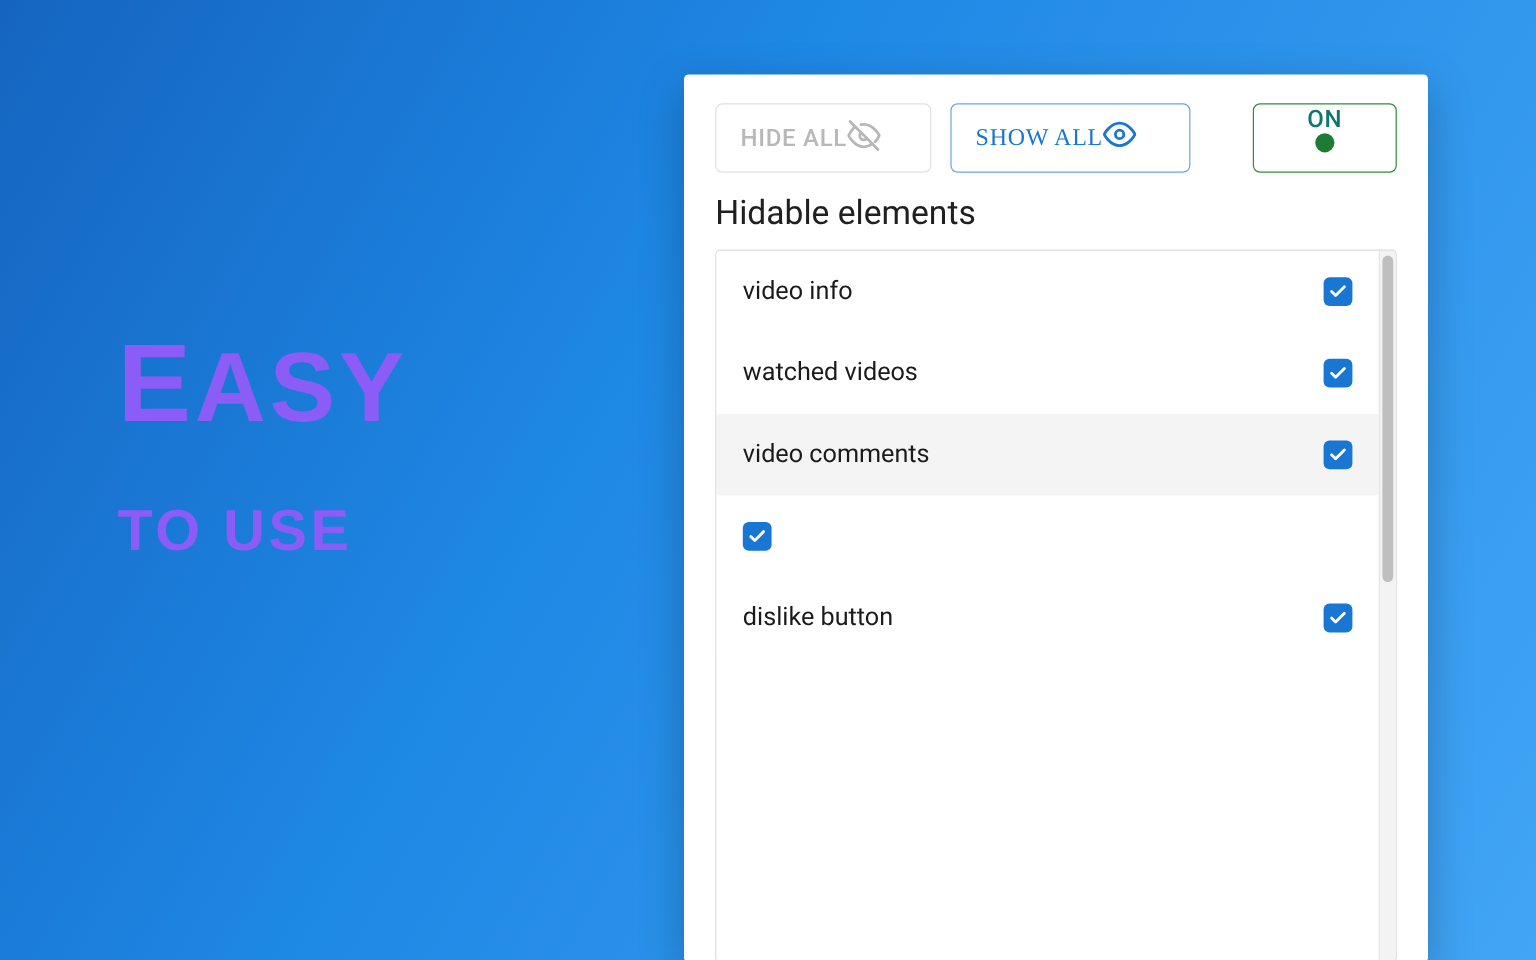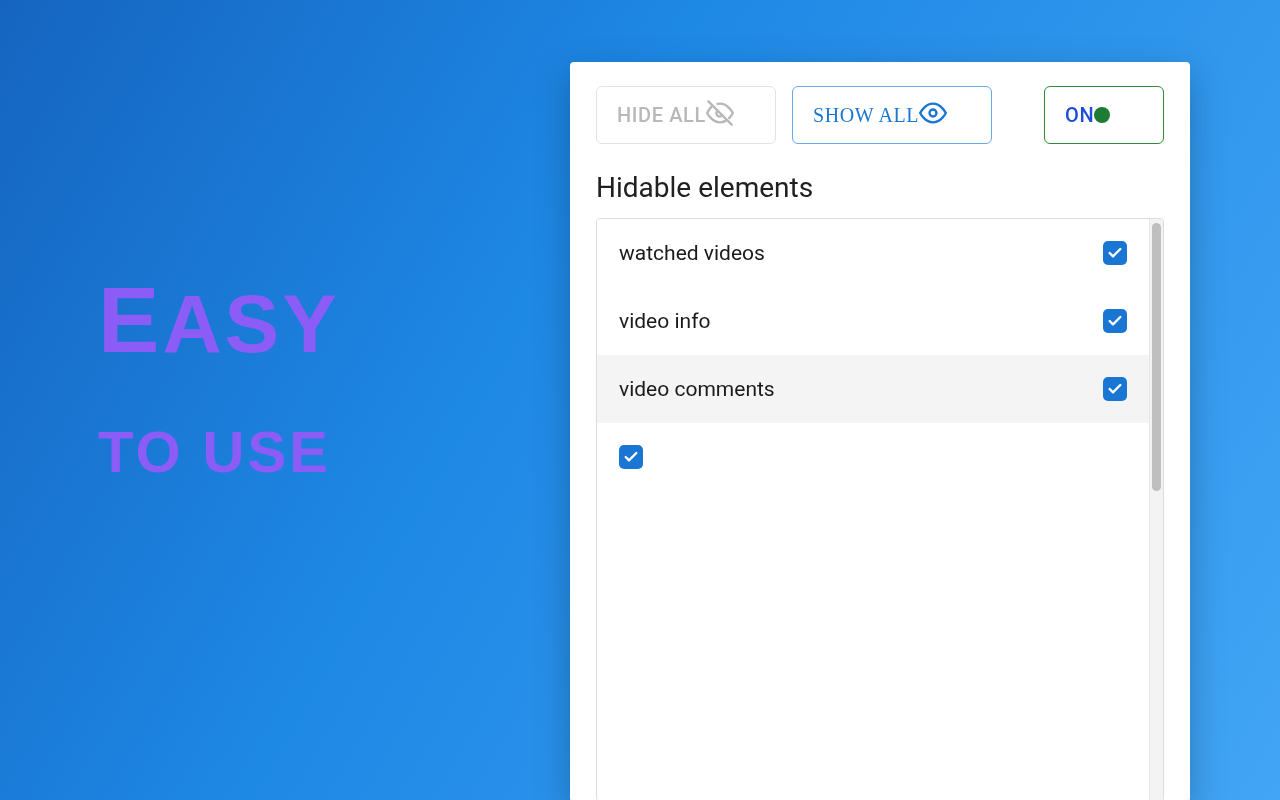--- a/index.html
+++ b/index.html
@@ -17,21 +17,21 @@
     font-family: "Arial Black", Impact, sans-serif;
     font-weight: 900;
     letter-spacing: 2px;
     font-size: 76px;
     line-height: 1.75;
     font-variant: small-caps;
     text-transform: uppercase;
   }
   .headline .line1 { font-size: 82px; letter-spacing: 3px; }
   .headline .line1::first-letter { font-size: 92px; }
-  .headline .line2 { font-size: 58px; letter-spacing: 3px; }
+  .headline .line2 { font-size: 48px; letter-spacing: 3px; }
 
   .panel {
     position: absolute;
     right: 90px;
     top: 62px;
     width: 620px;
     height: 740px;
     background: #ffffff;
     border-radius: 4px;
     box-shadow: 0 12px 36px rgba(0,0,0,0.25);
@@ -66,32 +66,33 @@
     min-width: 180px;
   }
   .btn-show {
     color: #1976d2;
     border-color: #68a8e6;
     flex: 0 0 auto;
     min-width: 200px;
     font-family: Liberation Serif, serif;
   }
   .btn-on {
-    color: #1d4ed8;
+    color: #0f766e;
     border-color: #2e8b3f;
     margin-left: auto;
     min-width: 120px;
+    flex-direction: column;
   }
   .btn-on .dot {
     width: 16px; height: 16px; border-radius: 50%; background: #1e7b34; display: inline-block;
   }
   .icon-svg { display: inline-block; }
 
   .section-title {
-    margin-top: 27px;
+    margin-top: 17px;
     font-size: 28px;
     color: #202020;
     font-weight: 400;
   }
 
   .list-wrap {
     margin-top: 14px;
     border: 1px solid #dcdcdc;
     border-radius: 4px;
     display: flex;
@@ -173,44 +174,52 @@
       <span>ON</span>
       <span class="dot"></span>
     </div>
   </div>
 
   <div class="section-title">Hidable elements</div>
 
   <div class="list-wrap">
     <div class="list" id="elements-list">
         <div class="row">
+          <span>video info</span>
+          <span class="checkbox checked">
+            <svg width="16" height="16" viewBox="0 0 24 24" fill="none" stroke="#ffffff" stroke-width="3.5" stroke-linecap="round" stroke-linejoin="round">
+              <polyline points="20 6 9 17 4 12"></polyline>
+            </svg>
+          </span>
+        </div>
+        <div class="row">
           <span>watched videos</span>
-          <span class="checkbox checked">
-            <svg width="16" height="16" viewBox="0 0 24 24" fill="none" stroke="#ffffff" stroke-width="3.5" stroke-linecap="round" stroke-linejoin="round">
-              <polyline points="20 6 9 17 4 12"></polyline>
-            </svg>
-          </span>
-        </div>
-        <div class="row">
-          <span>video info</span>
           <span class="checkbox checked">
             <svg width="16" height="16" viewBox="0 0 24 24" fill="none" stroke="#ffffff" stroke-width="3.5" stroke-linecap="round" stroke-linejoin="round">
               <polyline points="20 6 9 17 4 12"></polyline>
             </svg>
           </span>
         </div>
         <div class="row hover">
           <span>video comments</span>
           <span class="checkbox checked">
             <svg width="16" height="16" viewBox="0 0 24 24" fill="none" stroke="#ffffff" stroke-width="3.5" stroke-linecap="round" stroke-linejoin="round">
               <polyline points="20 6 9 17 4 12"></polyline>
             </svg>
           </span>
         </div>
         <div class="row">
+          <span class="checkbox checked">
+            <svg width="16" height="16" viewBox="0 0 24 24" fill="none" stroke="#ffffff" stroke-width="3.5" stroke-linecap="round" stroke-linejoin="round">
+              <polyline points="20 6 9 17 4 12"></polyline>
+            </svg>
+          </span>
+        </div>
+        <div class="row">
+          <span>dislike button</span>
           <span class="checkbox checked">
             <svg width="16" height="16" viewBox="0 0 24 24" fill="none" stroke="#ffffff" stroke-width="3.5" stroke-linecap="round" stroke-linejoin="round">
               <polyline points="20 6 9 17 4 12"></polyline>
             </svg>
           </span>
         </div>
       </div>
     <div class="scroll-rail">
       <div class="scroll-thumb"></div>
     </div>

